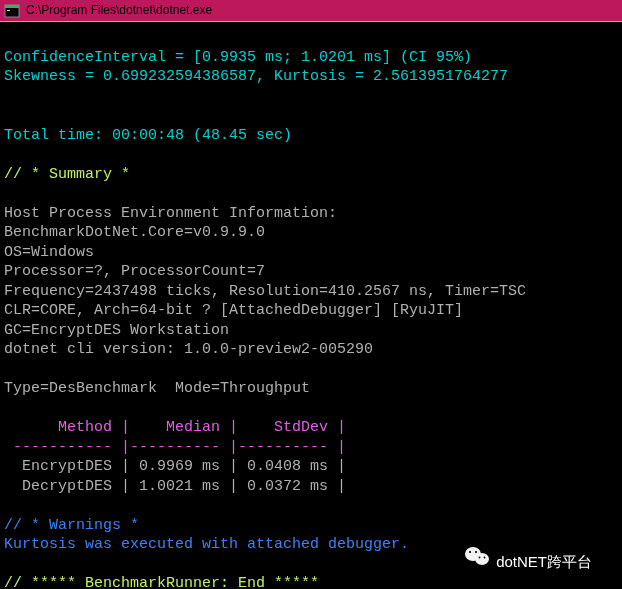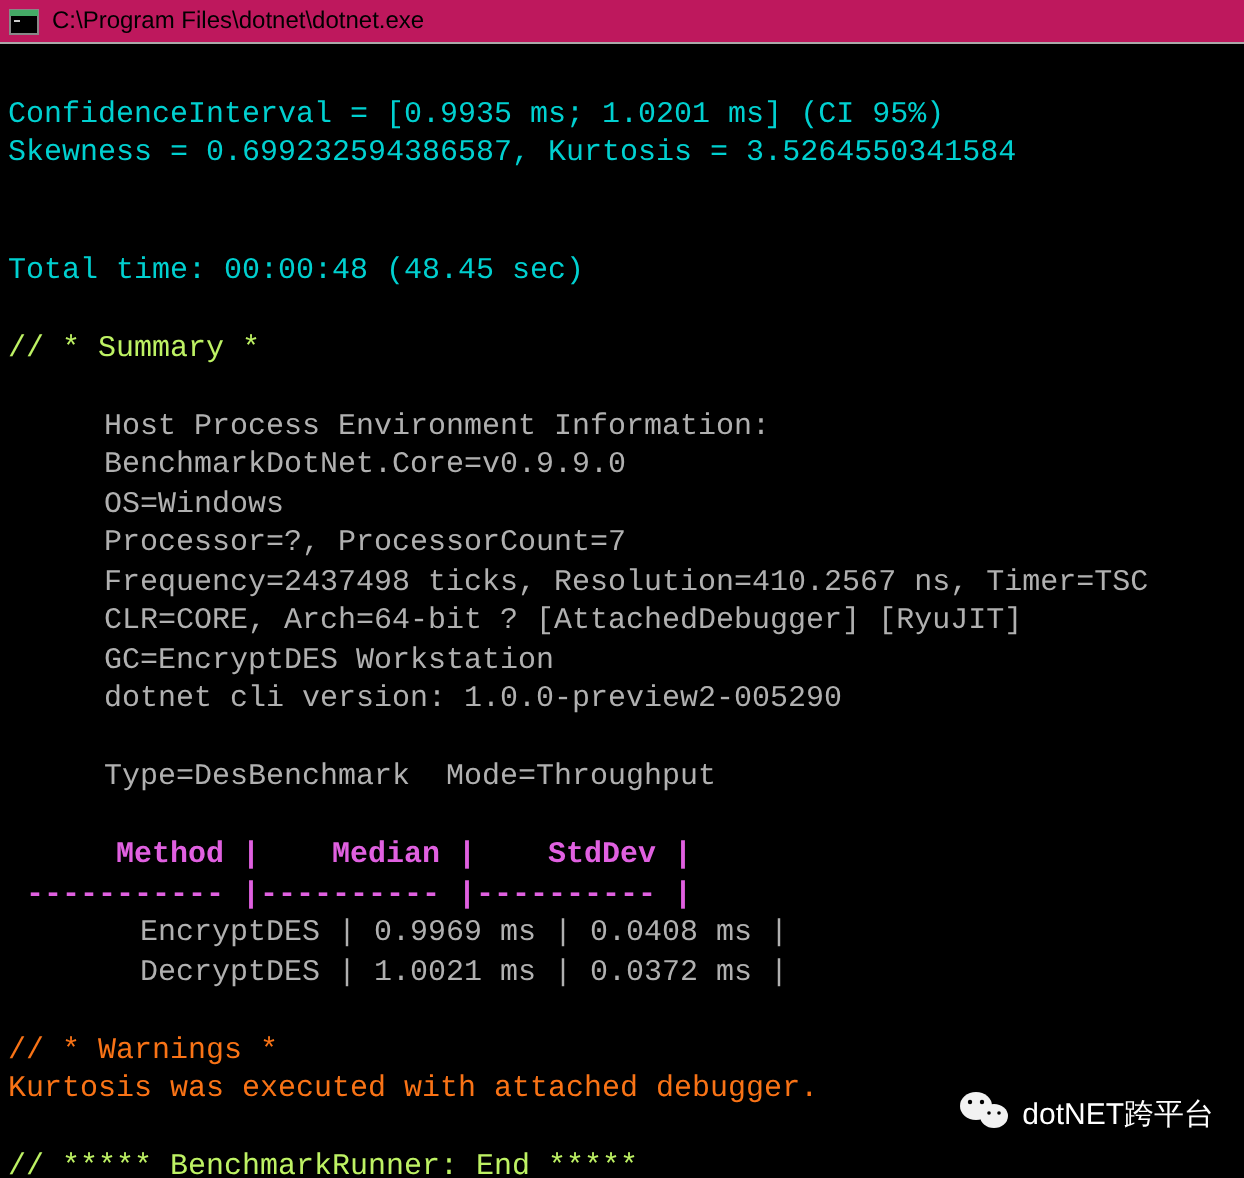--- a/index.html
+++ b/index.html
@@ -33,29 +33,29 @@
     font-family: "Segoe UI", Tahoma, sans-serif;
     font-size: 12px;
     color: #000;
   }
   .console {
     padding: 6px 4px;
     white-space: pre;
   }
   .cyan { color: #00d0d0; text-align: center; }
   .green { color: #bef264; }
-  .gray { color: #b0b0b0; margin-left: 48px; }
-  .red { color: #f97316; }
-  .magenta { color: #e060e0; font-weight: bold; }
+  .gray { color: #b0b0b0; }
+  .red { color: #3b82f6; }
+  .magenta { color: #e060e0; }
   .watermark {
     position: absolute;
-    right: 15px;
+    right: 30px;
     bottom: 18px;
     display: flex;
-    align-items: center;
+    align-items: flex-end;
     gap: 6px;
     color: #fff;
     font-family: "Microsoft YaHei", sans-serif;
     font-size: 15px;
   }
   .watermark svg { opacity: 0.95; }
 </style>
 </head>
 <body>
 
@@ -65,21 +65,21 @@
       <rect x="1" y="2" width="14" height="12" fill="#000" stroke="#888" stroke-width="1"></rect>
       <rect x="1" y="2" width="14" height="3" fill="#4a6"></rect>
       <rect x="3" y="7" width="3" height="1" fill="#ccc"></rect>
     </svg>
   </span>
   <span class="title-text">C:\Program Files\dotnet\dotnet.exe</span>
 </div>
 
 <div class="console">
 <span class="cyan">ConfidenceInterval = [0.9935 ms; 1.0201 ms] (CI 95%)</span>
-<span class="cyan">Skewness = 0.699232594386587, Kurtosis = 3.5264550341584</span>
+<span class="cyan">Skewness = 0.699232594386587, Kurtosis = 2.5613951764277</span>
 
 
 <span class="cyan">Total time: 00:00:48 (48.45 sec)</span>
 
 <span class="green">// * Summary *</span>
 
 <span class="gray">Host Process Environment Information:</span>
 <span class="gray">BenchmarkDotNet.Core=v0.9.9.0</span>
 <span class="gray">OS=Windows</span>
 <span class="gray">Processor=?, ProcessorCount=7</span>

